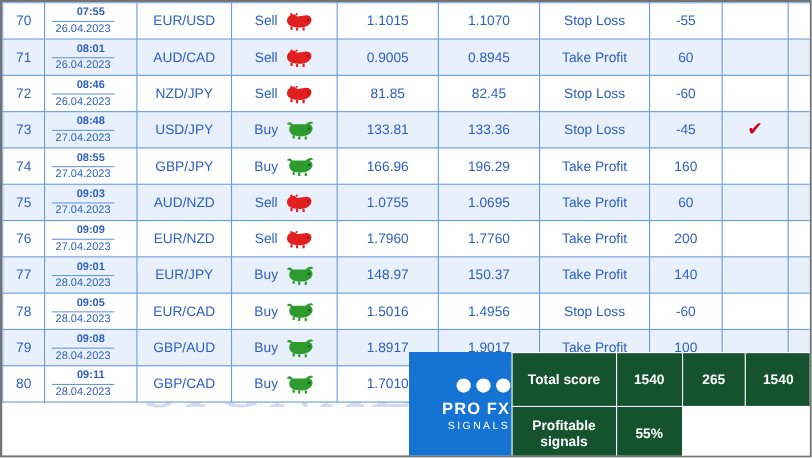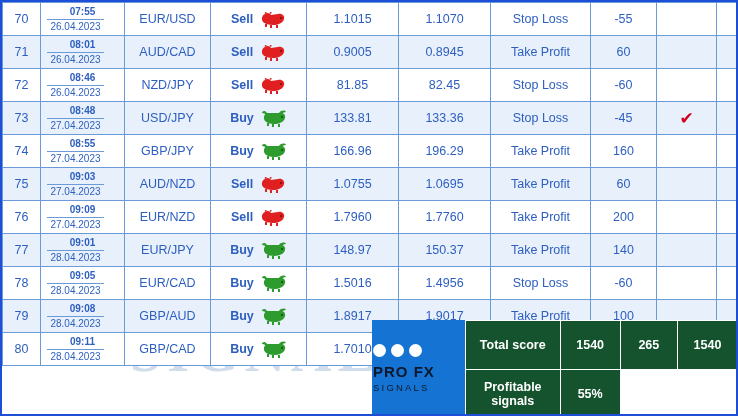--- a/index.html
+++ b/index.html
@@ -12,21 +12,21 @@
     background: #ffffff;
     font-family: "Liberation Sans", sans-serif;
     overflow: hidden;
     position: relative;
   }
   .page {
     position: absolute;
     left: 0; top: 0;
     width: 738px;
     height: 416px;
-    border: 2px solid #1d4ed8;
+    border: 2px solid #737373;
     box-sizing: border-box;
     background: #ffffff;
     overflow: hidden;
   }
   
   .watermark {
     position: absolute;
     left: 0; top: 0;
     width: 738px; height: 416px;
     pointer-events: none;
@@ -114,21 +114,21 @@
     color: #2d5fc0;
   }
   .dir-cell {
     display: flex;
     align-items: center;
     justify-content: center;
     gap: 7px;
     height: 32px;
   }
   .dir-label {
-    font-weight: bold;
+    font-weight: normal;
     font-size: 12.5px;
     color: #2d5fc0;
   }
   .animal {
     width: 26px;
     height: 18px;
     display: inline-block;
     position: relative;
   }
   
@@ -147,24 +147,24 @@
     left: 370px;
     top: 318px;
     width: 366px;
     height: 96px;
     z-index: 3;
     display: flex;
   }
   .logo-box {
     width: 112px;
     background: #1573d4;
-    color: #0f172a;
+    color: #ffffff;
     display: flex;
     flex-direction: column;
-    align-items: flex-start;
+    align-items: flex-end;
     justify-content: center;
     border: 1px solid #1573d4;
     box-sizing: border-box;
   }
   .logo-dots {
     display: flex;
     gap: 5px;
     margin-bottom: 6px;
   }
   .logo-dots span {

